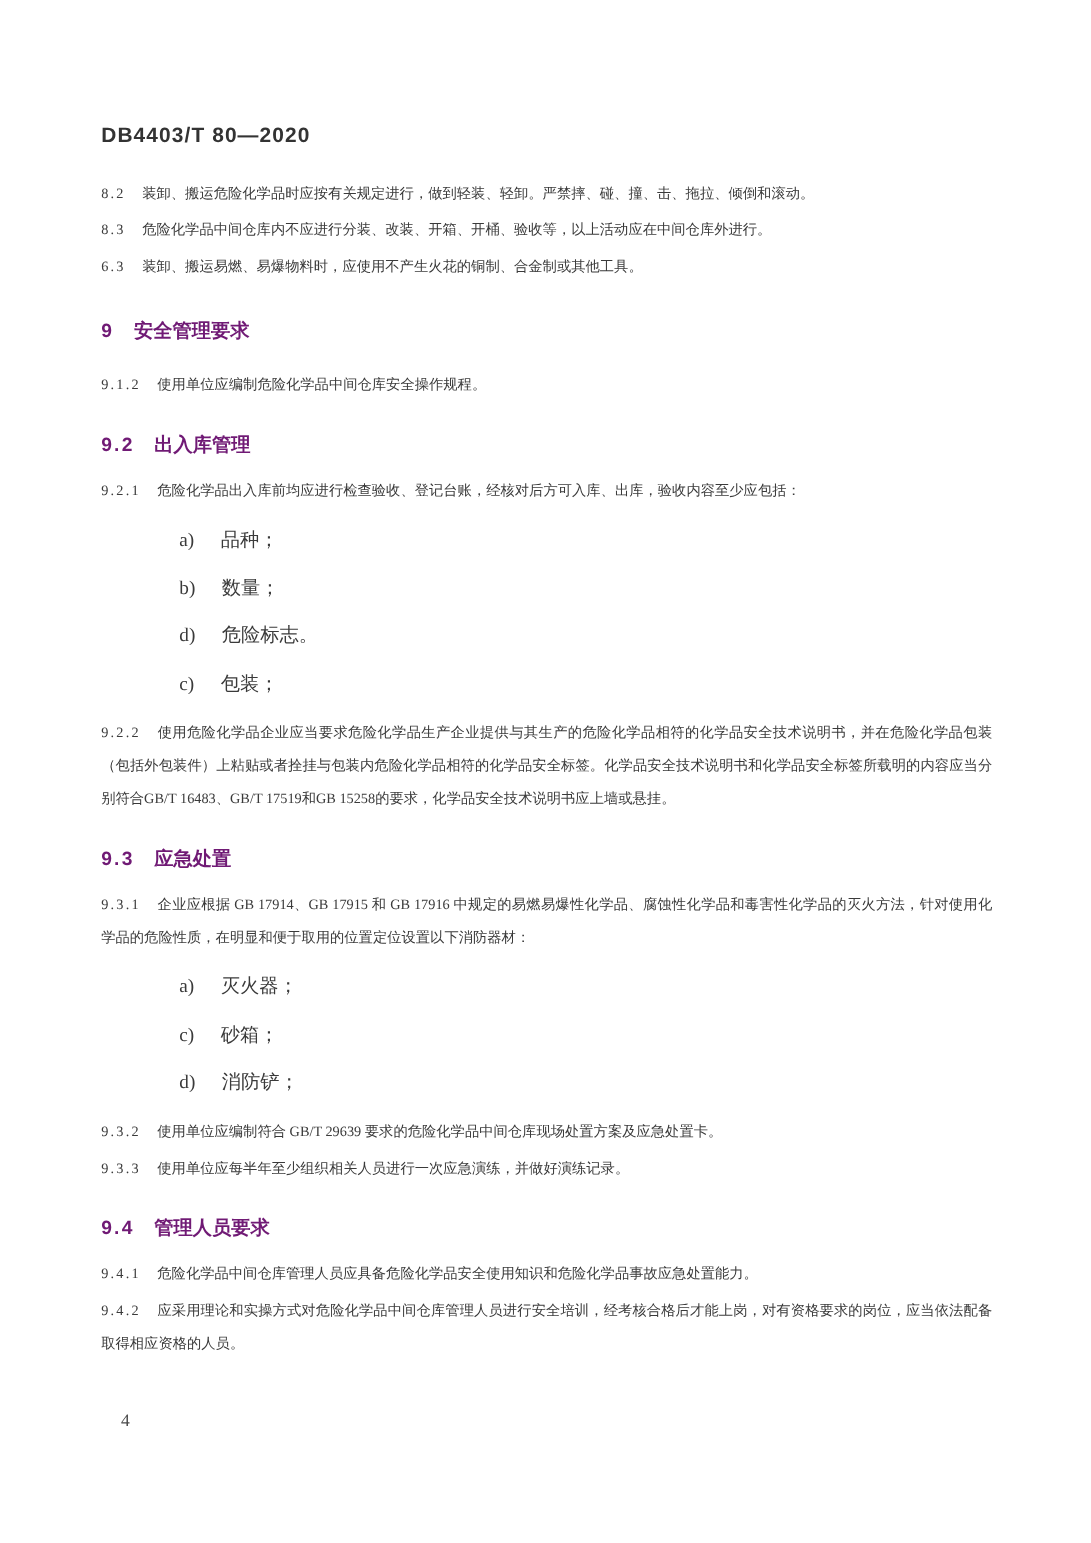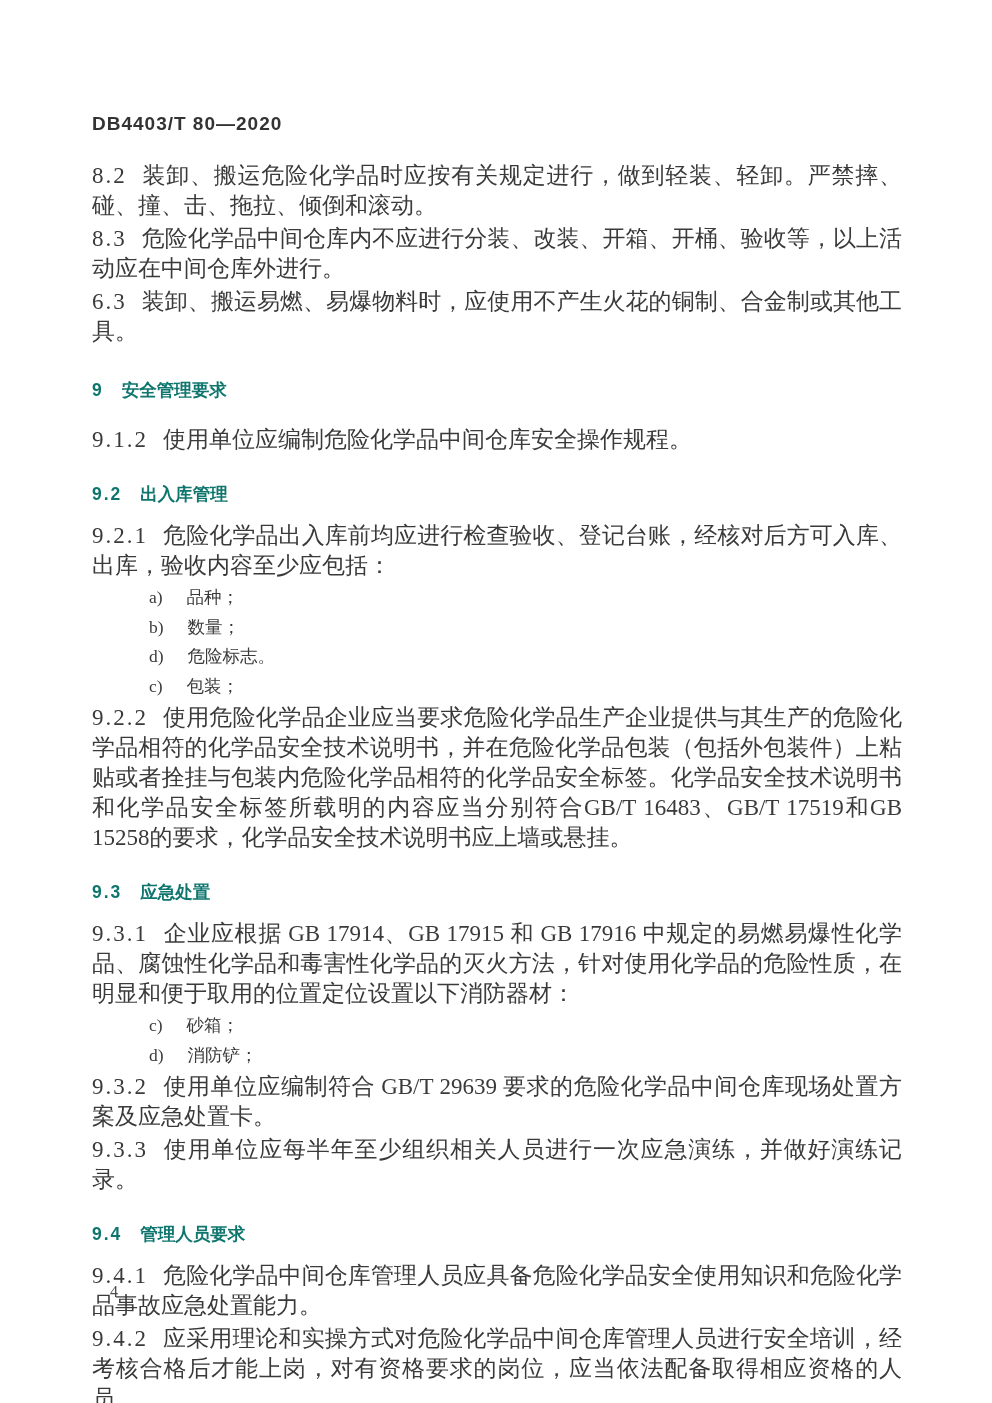--- a/index.html
+++ b/index.html
@@ -24,42 +24,42 @@
     white-space:nowrap;
   }
   .body{
     position:absolute;
     top:158px;
     left:92px;
     width:810px;
   }
   .para{
     margin:3px 0;
-    font-size:23px;
+    font-size:13px;
     line-height:30px;
     text-align:justify;
   }
   .para .num{
     margin-right:15px;
     letter-spacing:2px;
     white-space:nowrap;
   }
   .h1,.h2{
     font-family:"Liberation Sans","DejaVu Sans",sans-serif;
     font-weight:700;
-    color:#0f766e;
+    color:#701a75;
     font-size:17.5px;
     line-height:26px;
     text-align:left;
   }
   .h1{margin:30px 0 22px;}
   .h2{margin:26px 0 14px;}
   .h1 .num,.h2 .num{margin-right:18px;letter-spacing:2px;}
   .li{
-    margin:2px;
+    margin:16px;
     padding-left:55px;
     font-size:17.5px;
     line-height:27.5px;
     text-align:justify;
   }
   .li .marker{margin-right:24px;}
   .page-number{
     position:absolute;
     left:110px;
     top:1283px;
@@ -81,20 +81,21 @@
       <p class="para"><span class="num">9.1.2</span><span class="txt">使用单位应编制危险化学品中间仓库安全操作规程。</span></p>
       <p class="h2"><span class="num">9.2</span><span class="txt">出入库管理</span></p>
       <p class="para"><span class="num">9.2.1</span><span class="txt">危险化学品出入库前均应进行检查验收、登记台账，经核对后方可入库、出库，验收内容至少应包括：</span></p>
       <p class="li"><span class="marker">a)</span><span class="txt">品种；</span></p>
       <p class="li"><span class="marker">b)</span><span class="txt">数量；</span></p>
       <p class="li"><span class="marker">d)</span><span class="txt">危险标志。</span></p>
       <p class="li"><span class="marker">c)</span><span class="txt">包装；</span></p>
       <p class="para"><span class="num">9.2.2</span><span class="txt">使用危险化学品企业应当要求危险化学品生产企业提供与其生产的危险化学品相符的化学品安全技术说明书，并在危险化学品包装（包括外包装件）上粘贴或者拴挂与包装内危险化学品相符的化学品安全标签。化学品安全技术说明书和化学品安全标签所载明的内容应当分别符合GB/T 16483、GB/T 17519和GB 15258的要求，化学品安全技术说明书应上墙或悬挂。</span></p>
       <p class="h2"><span class="num">9.3</span><span class="txt">应急处置</span></p>
       <p class="para"><span class="num">9.3.1</span><span class="txt">企业应根据 GB 17914、GB 17915 和 GB 17916 中规定的易燃易爆性化学品、腐蚀性化学品和毒害性化学品的灭火方法，针对使用化学品的危险性质，在明显和便于取用的位置定位设置以下消防器材：</span></p>
+      <p class="li"><span class="marker">a)</span><span class="txt">灭火器；</span></p>
       <p class="li"><span class="marker">c)</span><span class="txt">砂箱；</span></p>
       <p class="li"><span class="marker">d)</span><span class="txt">消防铲；</span></p>
       <p class="para"><span class="num">9.3.2</span><span class="txt">使用单位应编制符合 GB/T 29639 要求的危险化学品中间仓库现场处置方案及应急处置卡。</span></p>
       <p class="para"><span class="num">9.3.3</span><span class="txt">使用单位应每半年至少组织相关人员进行一次应急演练，并做好演练记录。</span></p>
       <p class="h2"><span class="num">9.4</span><span class="txt">管理人员要求</span></p>
       <p class="para"><span class="num">9.4.1</span><span class="txt">危险化学品中间仓库管理人员应具备危险化学品安全使用知识和危险化学品事故应急处置能力。</span></p>
       <p class="para"><span class="num">9.4.2</span><span class="txt">应采用理论和实操方式对危险化学品中间仓库管理人员进行安全培训，经考核合格后才能上岗，对有资格要求的岗位，应当依法配备取得相应资格的人员。</span></p>
     </main>
 
   <div class="page-number">4</div>

